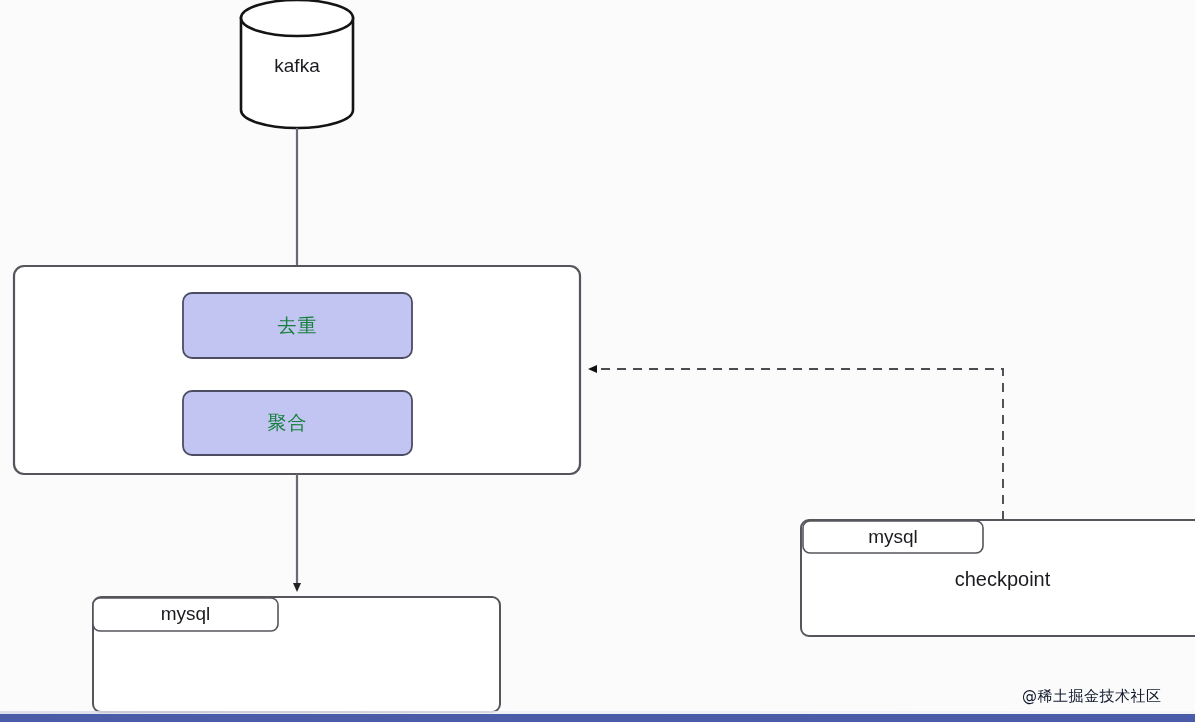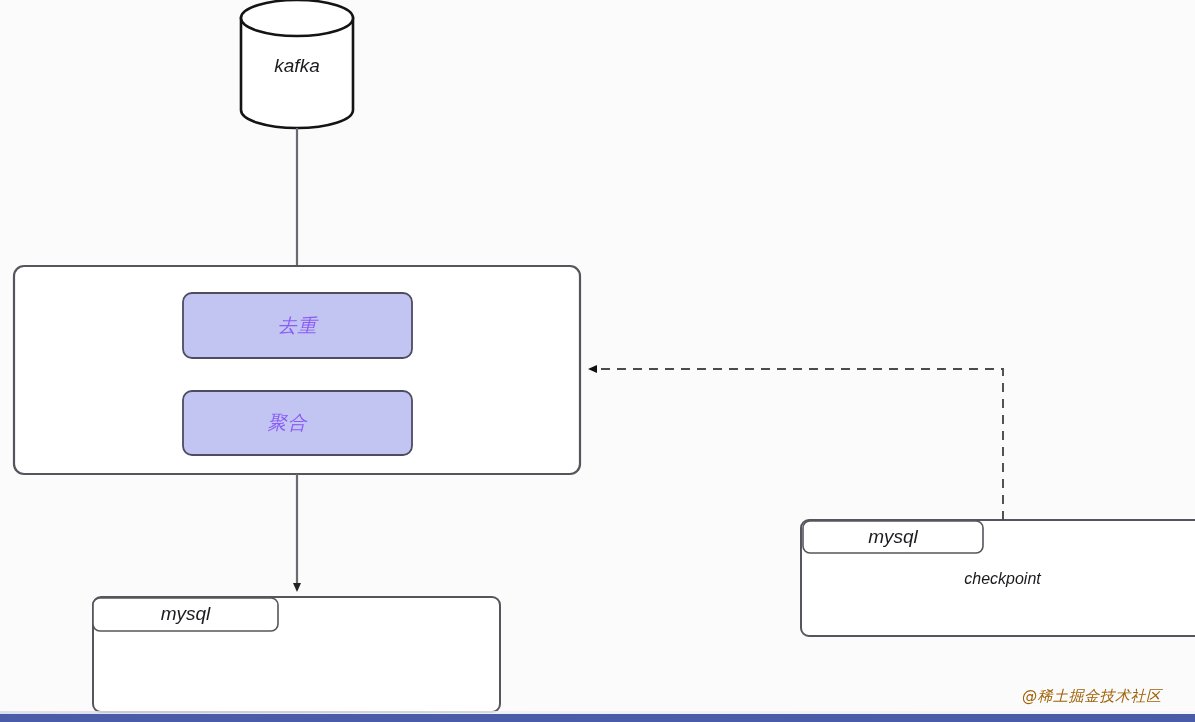--- a/index.html
+++ b/index.html
@@ -9,21 +9,20 @@
   }
   body {
     font-family: "Liberation Sans", "DejaVu Sans", sans-serif;
   }
   #canvas {
     position: relative;
     width: 1195px;
     height: 722px;
     background: #fbfbfc;
     overflow: hidden;
-    font-style: italic;
   }
   #diagram-svg {
     position: absolute;
     left: 0;
     top: 0;
     width: 1195px;
     height: 722px;
   }
   .node-label {
     position: absolute;
@@ -33,34 +32,34 @@
     color: #1b1b1f;
     white-space: nowrap;
     pointer-events: none;
   }
   .lbl-kafka {
     left: 237px; top: 52px; width: 120px; height: 28px;
     font-size: 19px;
   }
   .lbl-process {
     font-size: 19px;
-    color: #8b5cf6;
+    color: #15803d;
     letter-spacing: 1px;
   }
   .lbl-dedup { left: 183px; top: 310px; width: 229px; height: 32px; }
   .lbl-agg   { left: 183px; top: 407px; width: 209px; height: 32px; }
   .lbl-mysql-sink     { left: 93px;  top: 601px; width: 185px; height: 26px; font-size: 19px; }
   .lbl-mysql-ckpt     { left: 803px; top: 524px; width: 180px; height: 26px; font-size: 19px; }
-  .lbl-checkpoint     { left: 870px; top: 565px; width: 265px; height: 28px; font-size: 16px; }
+  .lbl-checkpoint     { left: 870px; top: 565px; width: 265px; height: 28px; font-size: 20px; }
   .watermark {
     position: absolute;
     left: 1022px;
     top: 687px;
     font-size: 15px;
-    color: #a16207;
+    color: #0f172a;
     letter-spacing: 0.5px;
     white-space: nowrap;
     font-family: "DejaVu Sans", sans-serif;
   }
   .bottom-bar {
     position: absolute;
     left: 0;
     top: 714px;
     width: 1195px;
     height: 8px;

